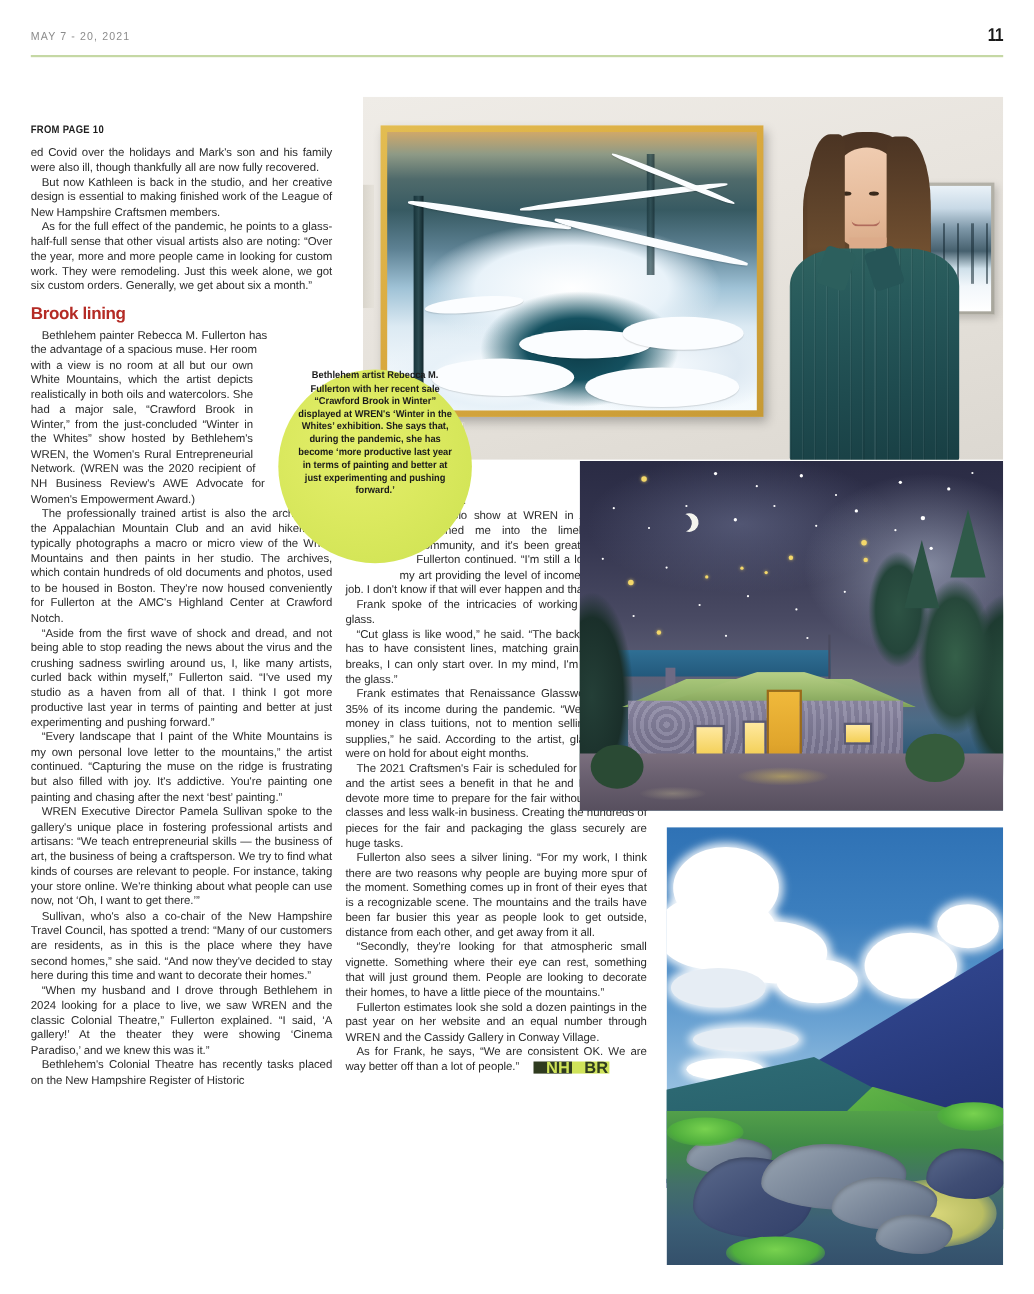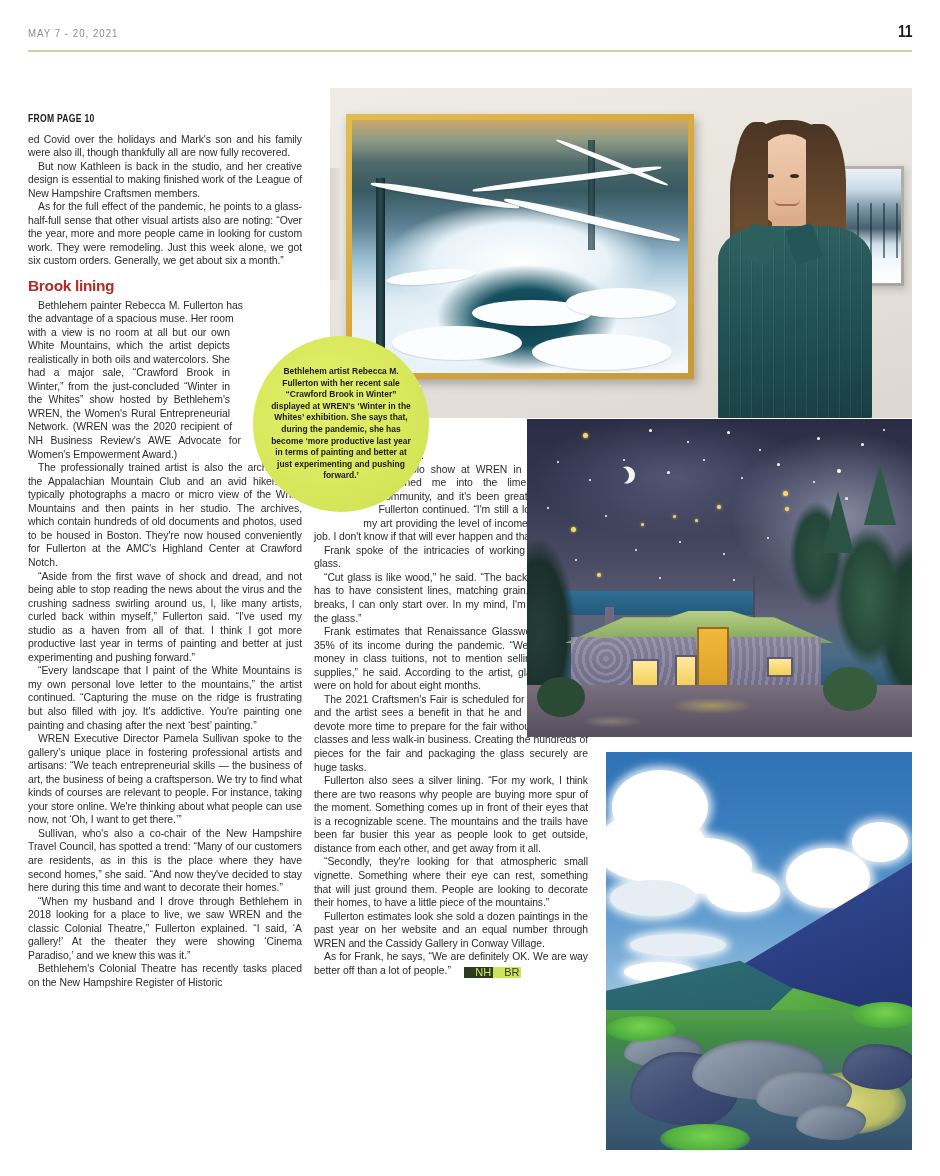--- a/index.html
+++ b/index.html
@@ -107,21 +107,21 @@
 
   
   #caption-bubble {
     position: absolute;
     left: 253px; top: 336px;
     width: 176px; height: 176px;
     border-radius: 50%;
     background: radial-gradient(circle at 42% 40%, #e4ef6d 0%, #dbe95f 45%, #d3e557 75%, #cfe35a 100%);
     z-index: 6;
     display: flex;
-    align-items: center;
+    align-items: flex-start;
     justify-content: center;
   }
   #caption-bubble-text {
     font-family: "Liberation Sans Narrow", "Liberation Sans", sans-serif;
     font-size: 9.1px;
     line-height: 11.6px;
     font-weight: 700;
     color: #1a1a1a;
     text-align: center;
     width: 162px;
@@ -353,22 +353,22 @@
     border-radius:50%;
   }
 
   
   #end-mark {
     display: inline-block;
     vertical-align: -2px;
     margin-left: 3px;
     height: 11px;
     line-height: 11px;
-    font-size: 11px;
-    font-weight: 400;
+    font-size: 15px;
+    font-weight: 700;
     letter-spacing: 0px;
     white-space: nowrap;
   }
   #end-mark .nh {
     display:inline-block; background:#2f3b1f; color:#cfe35a;
     padding:0 1.5px; height:11px;
   }
   #end-mark .br {
     display:inline-block; background:#cfe35a; color:#2f3b1f;
     padding:0 1.5px; height:11px;
@@ -529,28 +529,28 @@
   <p class="noindent">ed Covid over the holidays and Mark's son and his family were also ill, though thankfully all are now fully recovered.</p>
   <p>But now Kathleen is back in the studio, and her creative design is essential to making finished work of the League of New Hampshire Craftsmen members.</p>
   <p>As for the full effect of the pandemic, he points to a glass-half-full sense that other visual artists also are noting: “Over the year, more and more people came in looking for custom work. They were remodeling. Just this week alone, we got six custom orders. Generally, we get about six a month.”</p>
   <p class="subhead">Brook lining</p>
   <p><span id="wrap-shape-col1"></span><span>Bethlehem painter Rebecca M. Fullerton has the advantage of a spacious muse. Her room with a view is no room at all but our own White Mountains, which the artist depicts realistically in both oils and watercolors. She had a major sale, “Crawford Brook in Winter,” from the just-concluded “Winter in the Whites” show hosted by Bethlehem's WREN, the Women's Rural Entrepreneurial Network. (WREN was the 2020 recipient of NH Business Review's AWE Advocate for Women's Empowerment Award.)</span></p>
   <p>The professionally trained artist is also the archivist for the Appalachian Mountain Club and an avid hiker. She typically photographs a macro or micro view of the White Mountains and then paints in her studio. The archives, which contain hundreds of old documents and photos, used to be housed in Boston. They're now housed conveniently for Fullerton at the AMC's Highland Center at Crawford Notch.</p>
   <p>“Aside from the first wave of shock and dread, and not being able to stop reading the news about the virus and the crushing sadness swirling around us, I, like many artists, curled back within myself,” Fullerton said. “I've used my studio as a haven from all of that. I think I got more productive last year in terms of painting and better at just experimenting and pushing forward.”</p>
   <p>“Every landscape that I paint of the White Mountains is my own personal love letter to the mountains,” the artist continued. “Capturing the muse on the ridge is frustrating but also filled with joy. It's addictive. You're painting one painting and chasing after the next ‘best’ painting.”</p>
   <p>WREN Executive Director Pamela Sullivan spoke to the gallery's unique place in fostering professional artists and artisans: “We teach entrepreneurial skills — the business of art, the business of being a craftsperson. We try to find what kinds of courses are relevant to people. For instance, taking your store online. We're thinking about what people can use now, not ‘Oh, I want to get there.’”</p>
   <p>Sullivan, who's also a co-chair of the New Hampshire Travel Council, has spotted a trend: “Many of our customers are residents, as in this is the place where they have second homes,” she said. “And now they've decided to stay here during this time and want to decorate their homes.”</p>
-  <p>“When my husband and I drove through Bethlehem in 2018 looking for a place to live, we saw WREN and the classic Colonial Theatre,” Fullerton explained. “I said, ‘A gallery!’ At the theater they were showing ‘Cinema Paradiso,’ and we knew this was it.”</p>
+  <p>“When my husband and I drove through Bethlehem in 2024 looking for a place to live, we saw WREN and the classic Colonial Theatre,” Fullerton explained. “I said, ‘A gallery!’ At the theater they were showing ‘Cinema Paradiso,’ and we knew this was it.”</p>
   <p>Bethlehem's Colonial Theatre has recently tasks placed on the New Hampshire Register of Historic</p>
 </div>
 
 <div class="col" id="col2">
   <p><span id="wrap-shape-col2"></span><span>Places.</span></p>
   <p>“A solo show at WREN in August 2019 launched me into the limelight of the community, and it's been great ever since,” Fullerton continued. “I'm still a long way from my art providing the level of income of a full-time job. I don't know if that will ever happen and that's OK.”</p>
   <p>Frank spoke of the intricacies of working with stained glass.</p>
   <p>“Cut glass is like wood,” he said. “The background panel has to have consistent lines, matching grain. If the piece breaks, I can only start over. In my mind, I'm painting with the glass.”</p>
   <p>Frank estimates that Renaissance Glassworks has lost 35% of its income during the pandemic. “We lost a lot of money in class tuitions, not to mention selling glass and supplies,” he said. According to the artist, glass suppliers were on hold for about eight months.</p>
   <p>The 2021 Craftsmen's Fair is scheduled for early August, and the artist sees a benefit in that he and Kathleen can devote more time to prepare for the fair without the work of classes and less walk-in business. Creating the hundreds of pieces for the fair and packaging the glass securely are huge tasks.</p>
   <p>Fullerton also sees a silver lining. “For my work, I think there are two reasons why people are buying more spur of the moment. Something comes up in front of their eyes that is a recognizable scene. The mountains and the trails have been far busier this year as people look to get outside, distance from each other, and get away from it all.</p>
   <p>“Secondly, they're looking for that atmospheric small vignette. Something where their eye can rest, something that will just ground them. People are looking to decorate their homes, to have a little piece of the mountains.”</p>
   <p>Fullerton estimates look she sold a dozen paintings in the past year on her website and an equal number through WREN and the Cassidy Gallery in Conway Village.</p>
-  <p><span>As for Frank, he says, “We are definitely OK. We are way better off than a lot of people.”</span><span id="end-mark"><span class="nh">NH</span><span class="br">BR</span></span></p>
+  <p><span>As for Frank, he says, “We are consistent OK. We are way better off than a lot of people.”</span><span id="end-mark"><span class="nh">NH</span><span class="br">BR</span></span></p>
 </div>
 
 </body></html>

